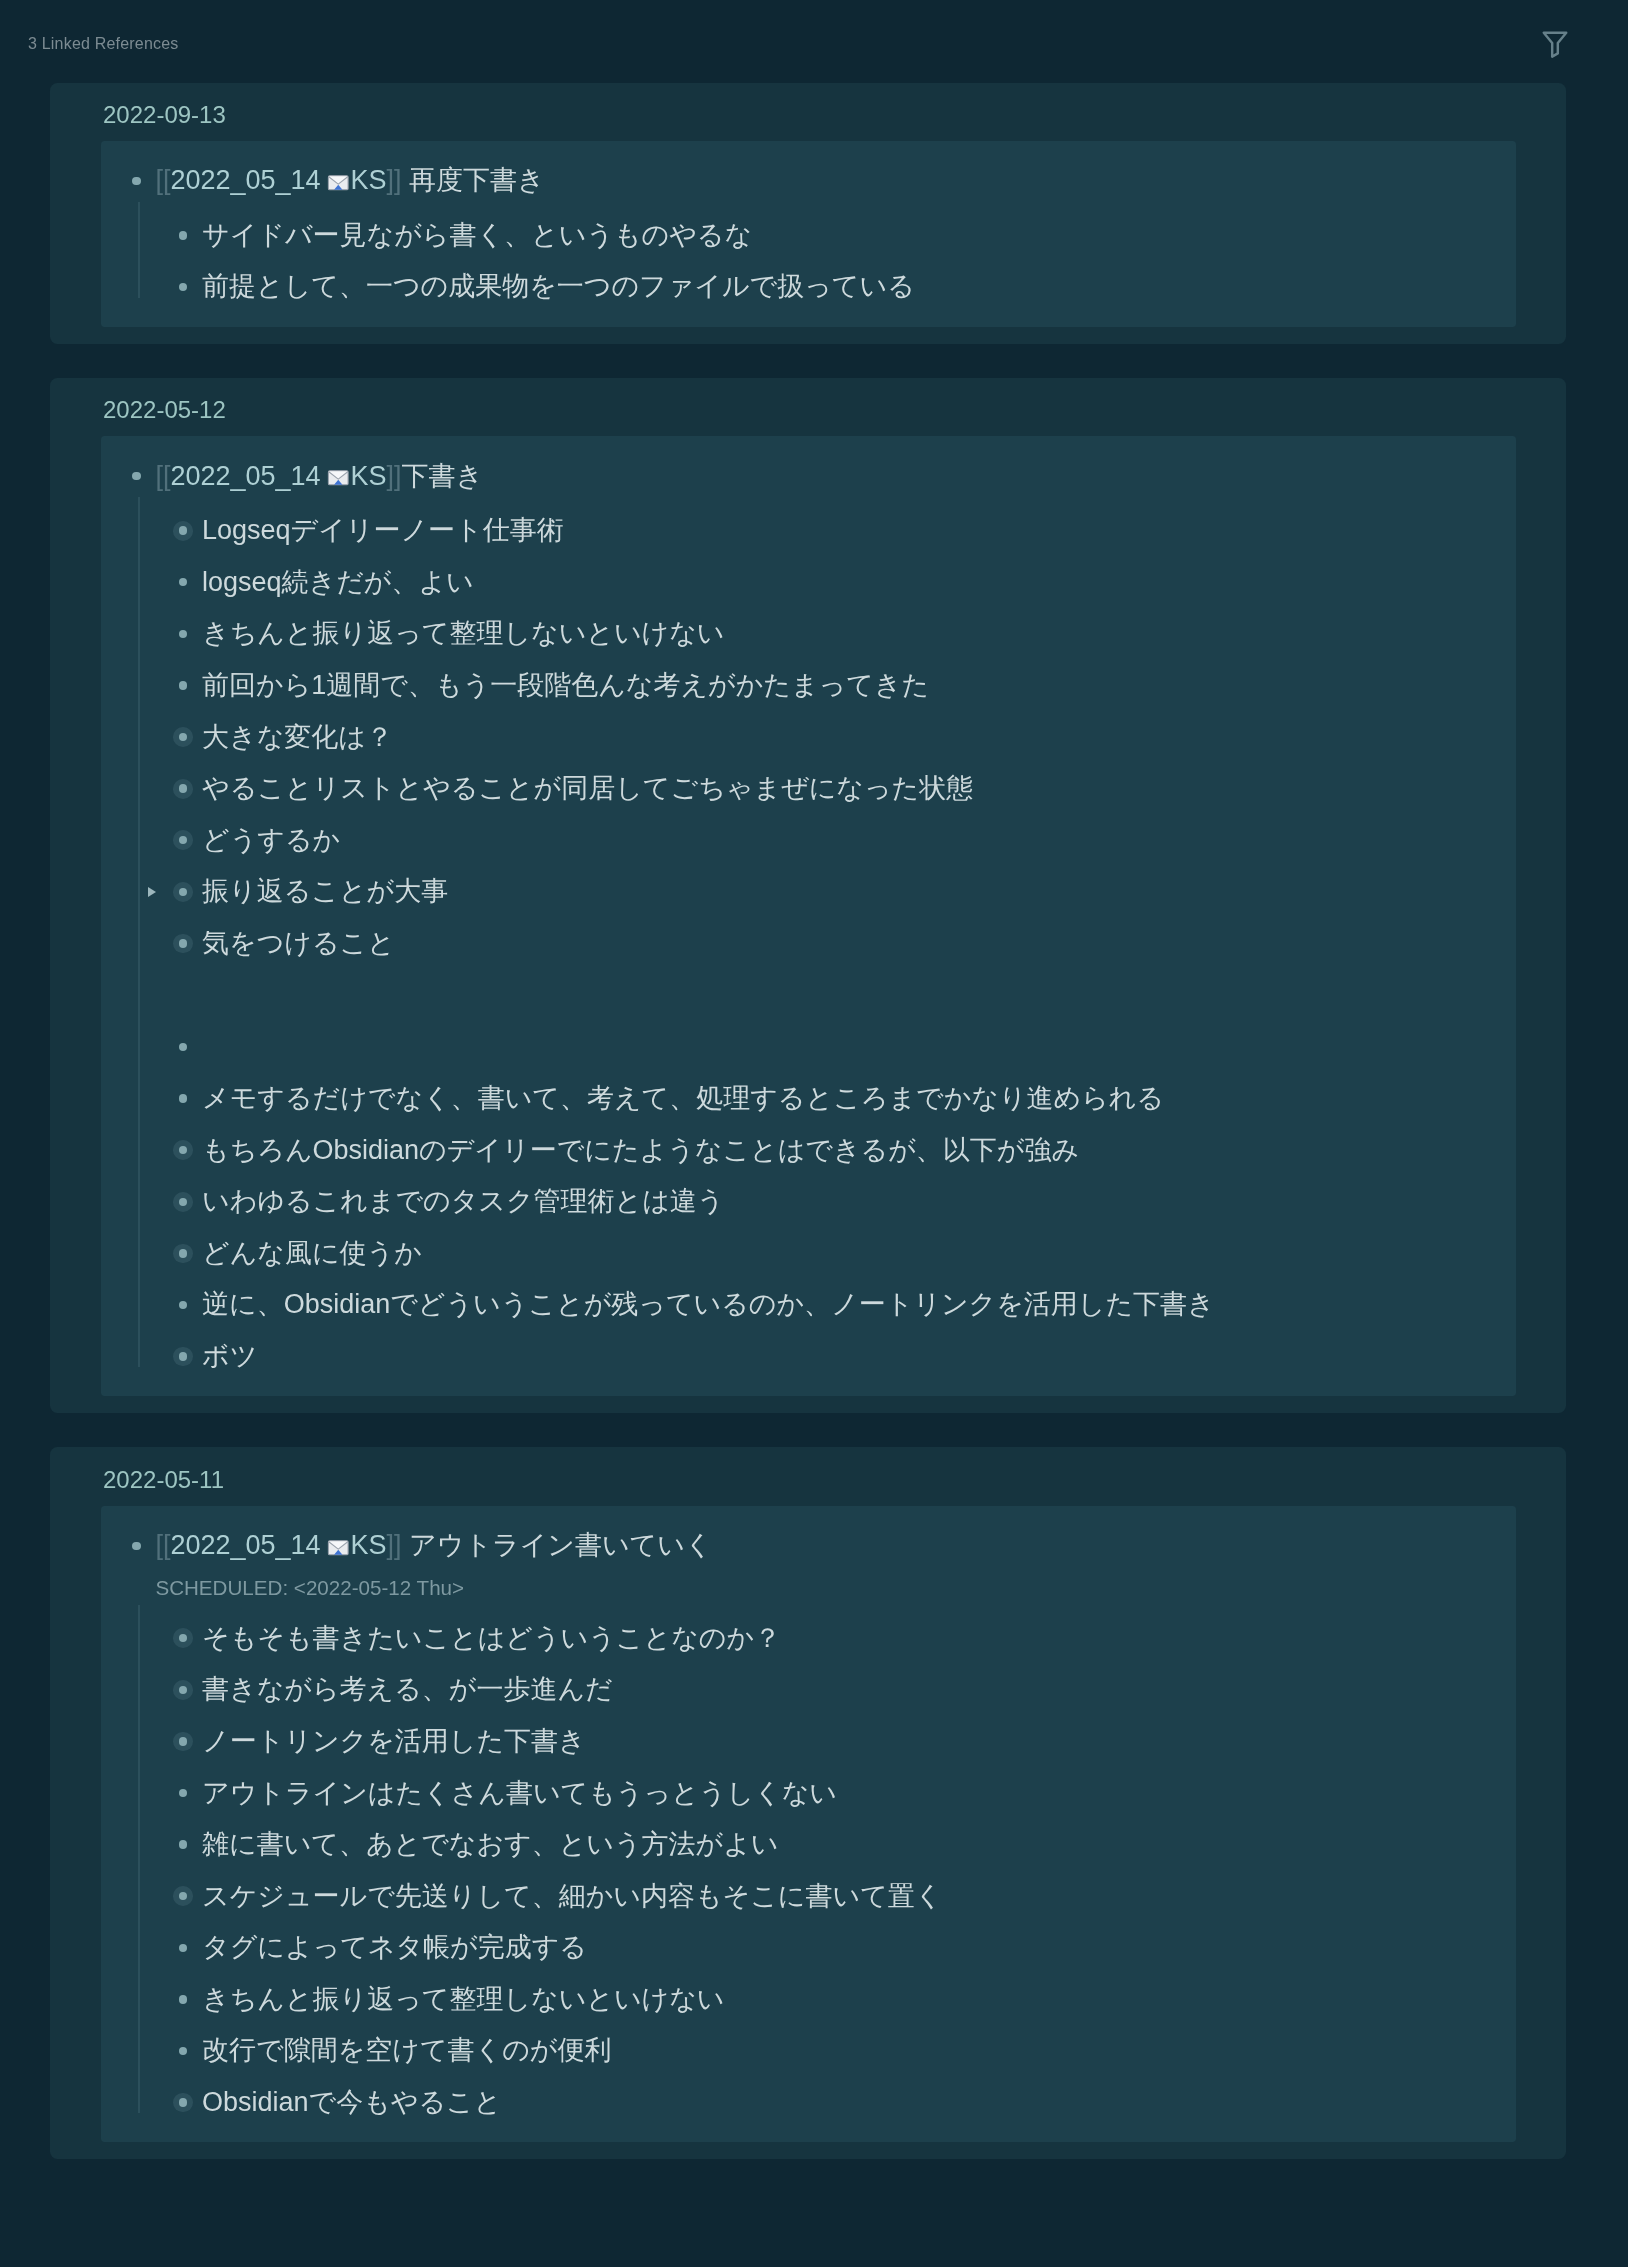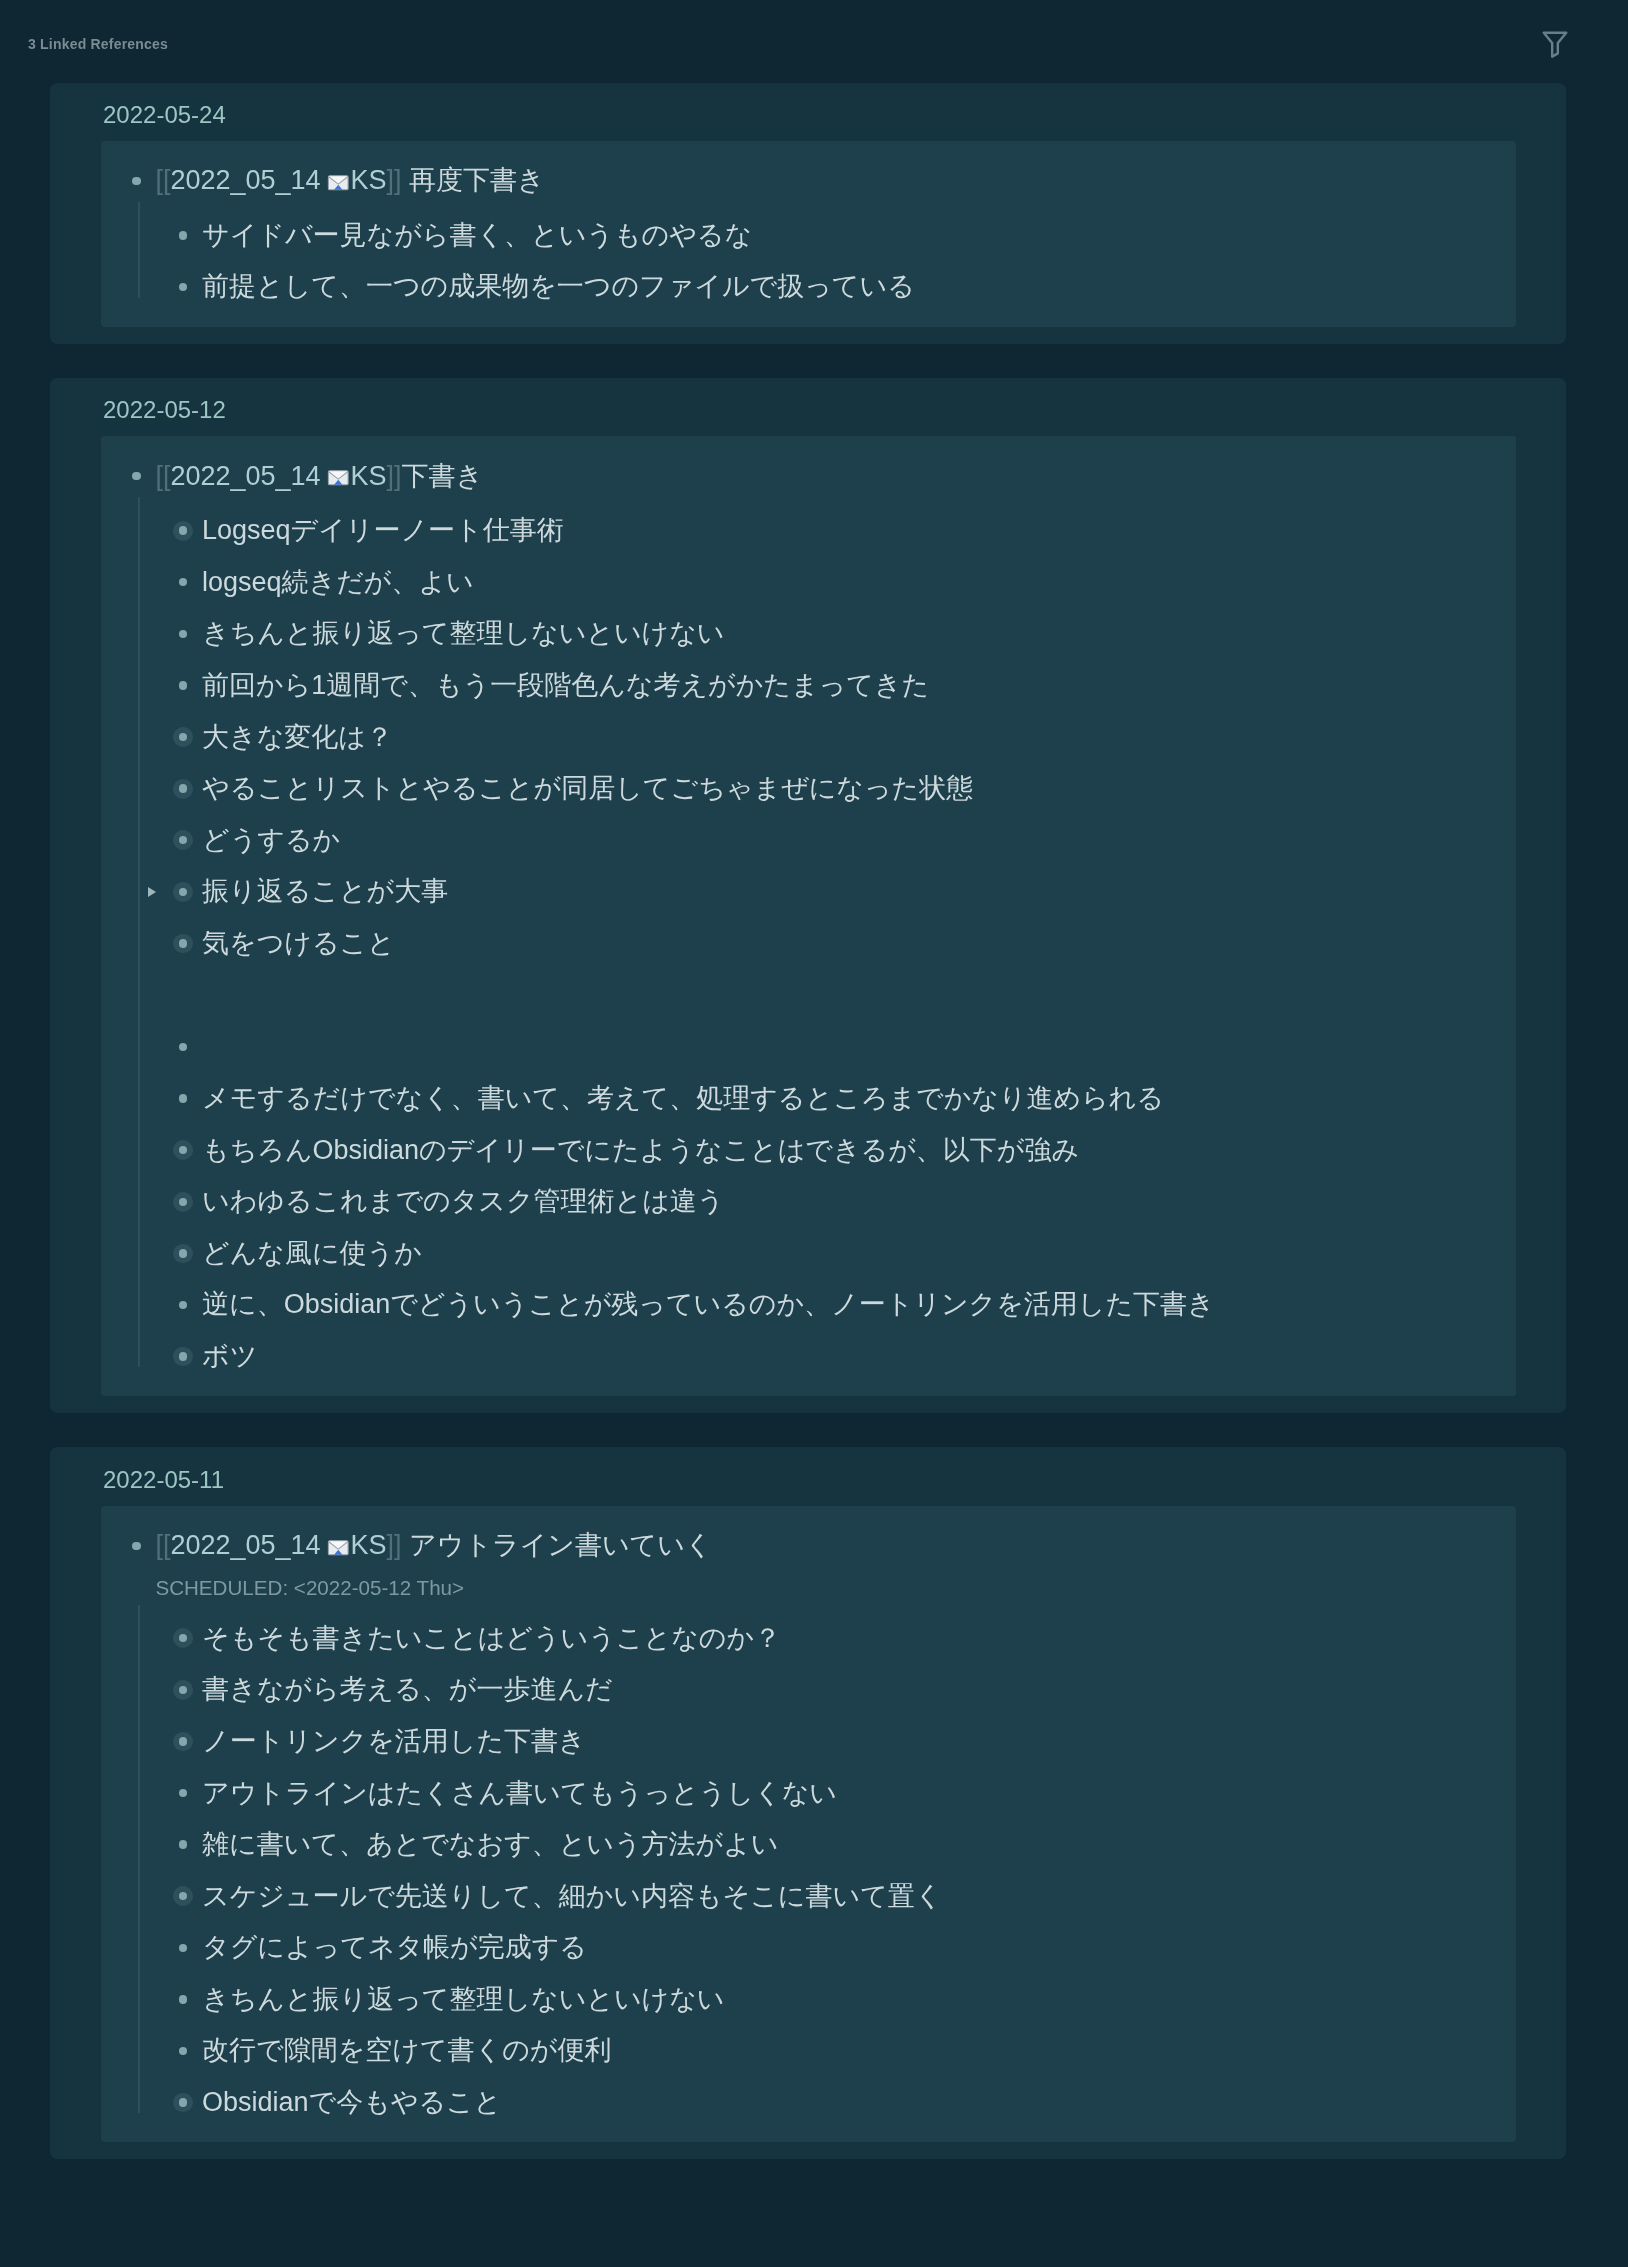--- a/index.html
+++ b/index.html
@@ -7,21 +7,21 @@
   body {
     width: 1628px; height: 2267px;
     background: #0e2733;
     font-family: "Liberation Sans", "DejaVu Sans", sans-serif;
     overflow: hidden;
   }
   .header {
     display: flex; justify-content: space-between; align-items: center;
     padding: 28px 58px 22.5px 28px;
   }
-  .header-title { font-size: 14px; font-weight: bold; color: #7c8b92; letter-spacing: 0.2px; }
+  .header-title { font-size: 16px; font-weight: normal; color: #7c8b92; letter-spacing: 0.2px; }
   .filter-btn { background: none; border: none; padding: 0; cursor: pointer; line-height: 0; }
 
   .card {
     margin: 0 0 34px 50px;
     width: 1516px;
     background: #16343f;
     border-radius: 7.5px;
     padding: 15px 0 17px 0;
   }
   .date {
@@ -82,21 +82,21 @@
     <span>
       <svg width="30" height="32" viewBox="0 0 32 34" fill="none">
         <path d="M4 5 H28 L19 16 V27 L13 30.5 V16 Z" stroke="#66808a" stroke-width="2.6" stroke-linejoin="round" fill="none"></path>
       </svg>
     </span>
   </button>
 </div>
 
 <div>
   <section class="card">
-    <h2 class="date">2022-05-24</h2>
+    <h2 class="date">2022-09-13</h2>
     <div class="content">
       <div class="row parent">
         <div class="bullet-box parent-bullet">
             <span class="dot"></span>
           </div>
         <div class="row-lines parent-lines">
           <div class="row-text"><span class="bracket">[[</span><span class="page-link"><span>2022_05_14</span><span class="env-icon"><svg width="22.5" height="20.6" viewBox="0 0 24 22">
                     <rect x="1.5" y="4" width="21" height="15" rx="1.5" fill="#e9ecef" stroke="#9aa3ad" stroke-width="1.2"></rect>
                     <path d="M1.5 4.8 L12 13 L22.5 4.8" fill="#f6f8fa" stroke="#9aa3ad" stroke-width="1.2" stroke-linejoin="round"></path>
                     <path d="M7.5 19 L12 13.5 L16.5 19 Z" fill="#3f74d3"></path>

